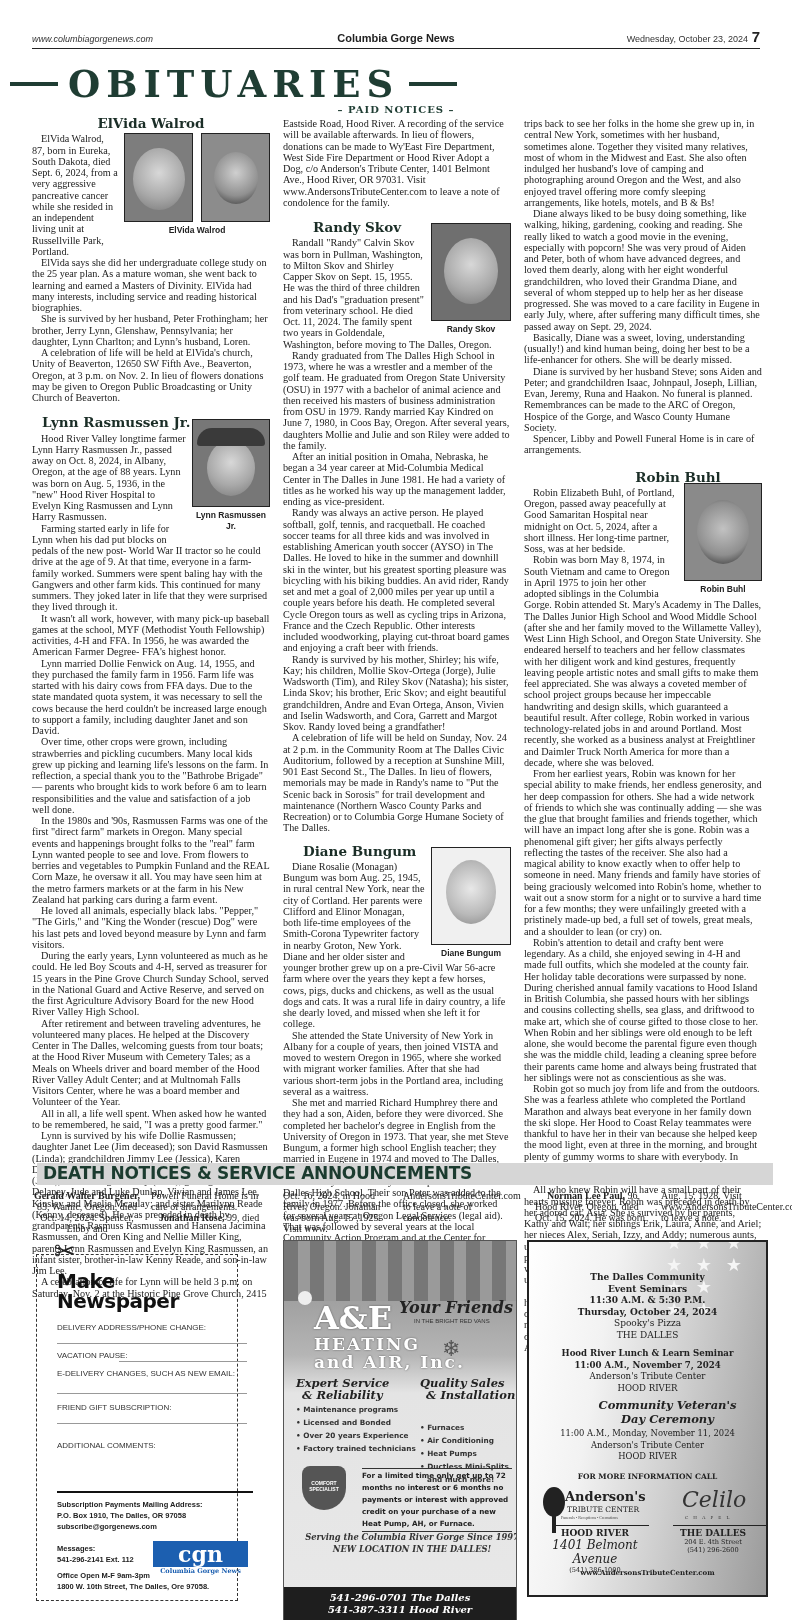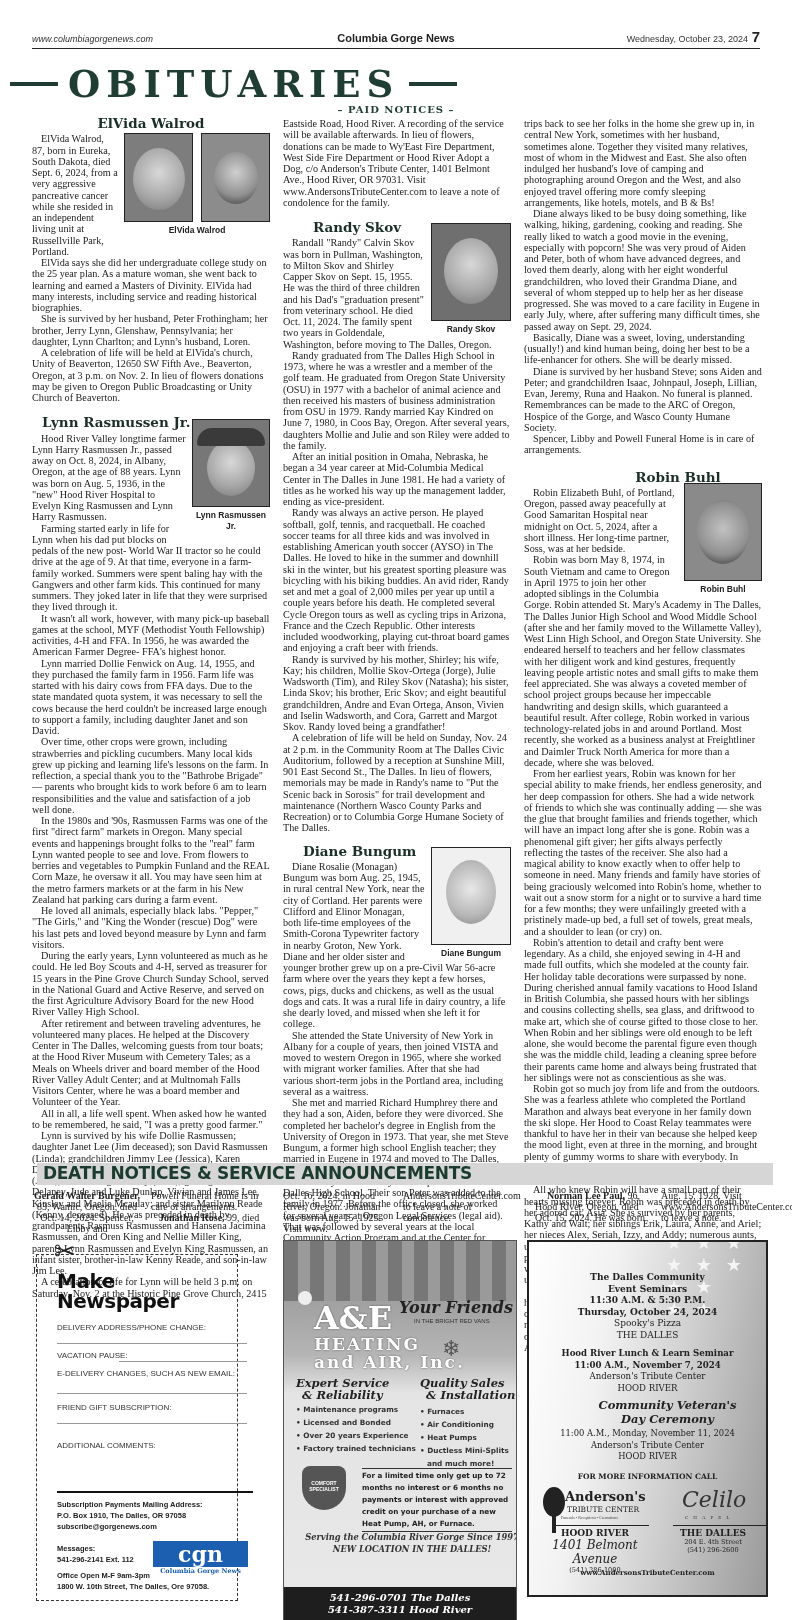--- a/index.html
+++ b/index.html
@@ -244,21 +244,21 @@
   <div class="bul" style="left:12px; top:162px;">
     <div>• Maintenance programs</div>
     <div>• Licensed and Bonded</div>
     <div>• Over 20 years Experience</div>
     <div>• Factory trained technicians</div>
   </div>
   <div class="colhead" style="left:136px; top:136px;">
     <div>Quality Sales</div>
     <div style="padding-left:6px;">&amp; Installation</div>
   </div>
-  <div class="bul" style="left:136px; top:164px;">
+  <div class="bul" style="left:136px; top:180px;">
     <div>• Furnaces</div>
     <div>• Air Conditioning</div>
     <div>• Heat Pumps</div>
     <div>• Ductless Mini-Splits</div>
     <div style="padding-left:7px;">and much more!</div>
   </div>
   <div class="badge">
     <div style="position:absolute; left:0; top:14px; width:44px; text-align:center; font-family:'Liberation Sans', sans-serif; font-size:5px; color:#fff; font-weight:bold;">COMFORT SPECIALIST</div>
   </div>
   <div class="promo">For a limited time only get up to 72 months no interest or 6 months no payments or interest with approved credit on your purchase of a new Heat Pump, AH, or Furnace.</div>

